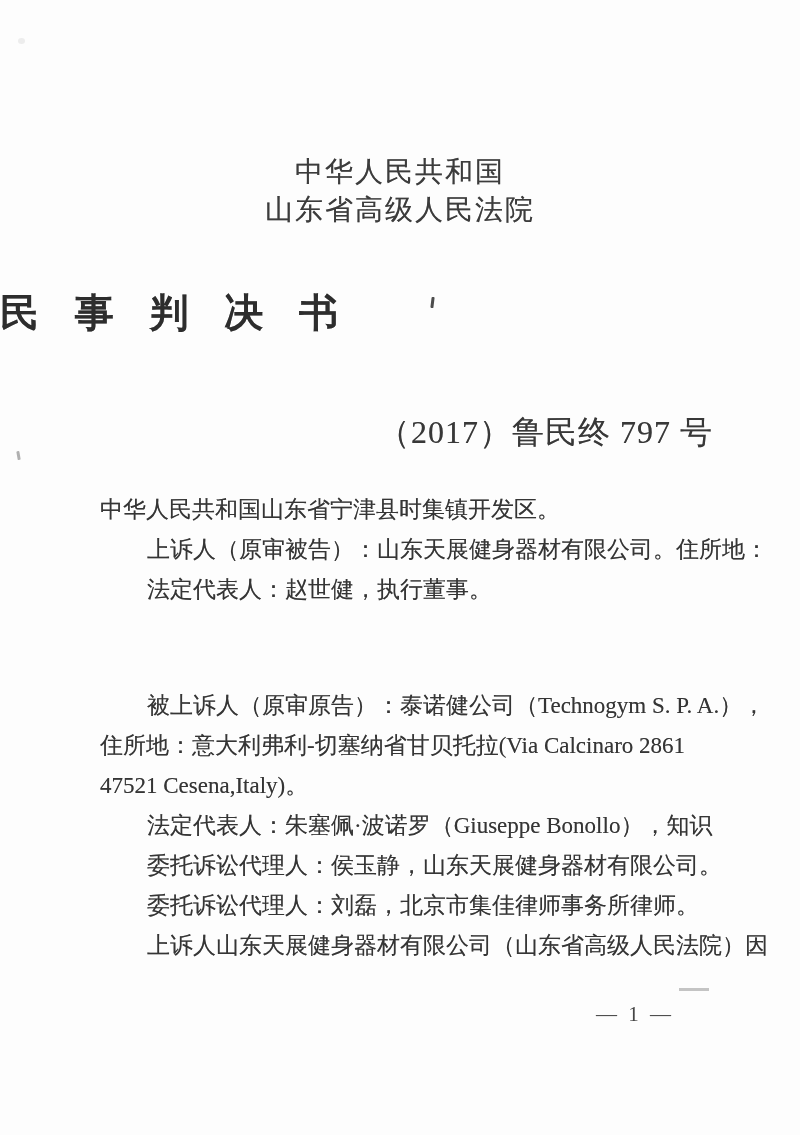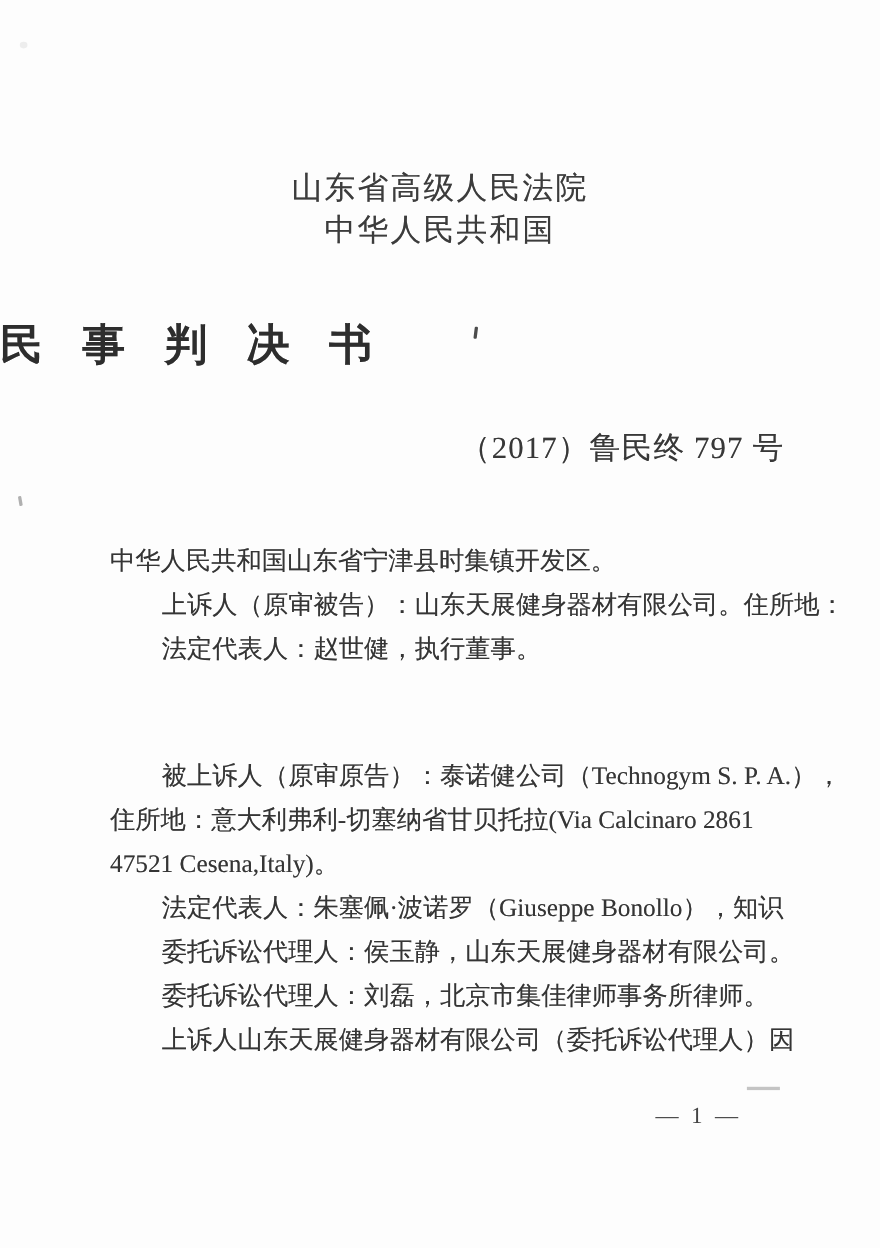--- a/index.html
+++ b/index.html
@@ -39,23 +39,23 @@
     font-size: 39px;
     font-weight: bold;
     letter-spacing: 2px;
     word-spacing: 22px;
     color: #2d2d2d;
     text-shadow: 0 0 0.6px rgba(40,40,40,0.5);
   }
   
   .case-number {
     position: absolute;
-    top: 388px;
+    top: 411px;
     right: 87px;
-    font-size: 28px;
+    font-size: 32px;
     letter-spacing: 1px;
     color: #383838;
     text-shadow: 0 0 0.5px rgba(55,55,55,0.5);
   }
   
   .body-block {
     position: absolute;
     top: 490px;
     left: 100px;
     width: 640px;
@@ -119,41 +119,41 @@
     background: #ededed;
     border-radius: 50%;
   }
 </style>
 </head>
 <body>
 
 <div class="page">
 
   <div class="court-header">
+    <div>中华人民共和国</div>
     <div>山东省高级人民法院</div>
-    <div>中华人民共和国</div>
   </div>
 
   <div class="doc-title">民 事 判 决 书</div>
   <span class="artifact title-tick"></span>
 
   <div class="case-number">（2017）鲁民终 797 号</div>
 
   <div class="body-block">
     <div class="line">中华人民共和国山东省宁津县时集镇开发区。</div>
     <div class="line indent">上诉人（原审被告）：山东天展健身器材有限公司。住所地：</div>
     <div class="line indent">法定代表人：赵世健，执行董事。</div>
     <div class="para-gap"></div>
     <div class="line indent">被上诉人（原审原告）：泰诺健公司（Technogym S. P. A.），</div>
     <div class="line">住所地：意大利弗利-切塞纳省甘贝托拉(Via Calcinaro 2861</div>
     <div class="line">47521 Cesena,Italy)。</div>
     <div class="line indent">法定代表人：朱塞佩·波诺罗（Giuseppe Bonollo），知识</div>
     <div class="line indent">委托诉讼代理人：侯玉静，山东天展健身器材有限公司。</div>
     <div class="line indent">委托诉讼代理人：刘磊，北京市集佳律师事务所律师。</div>
-    <div class="line indent">上诉人山东天展健身器材有限公司（委托诉讼代理人）因</div>
+    <div class="line indent">上诉人山东天展健身器材有限公司（山东省高级人民法院）因</div>
   </div>
 
   <div class="page-number">— 1 —</div>
 
   <span class="artifact margin-tick"></span>
   <span class="artifact edge-dash"></span>
   <span class="artifact corner-speck"></span>
 
 </div>
 

